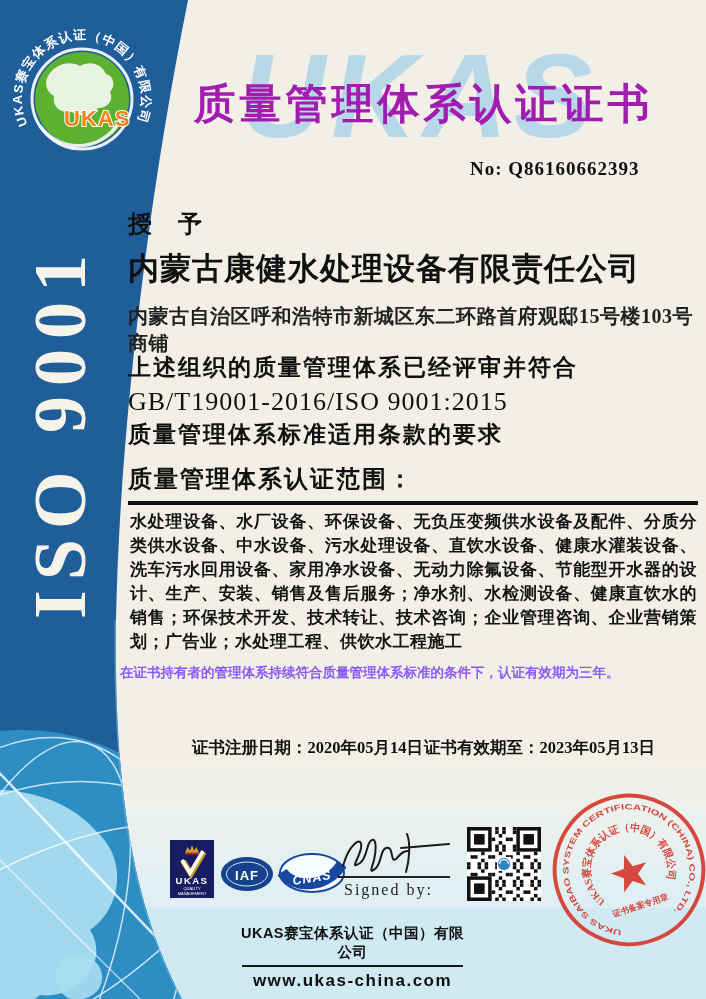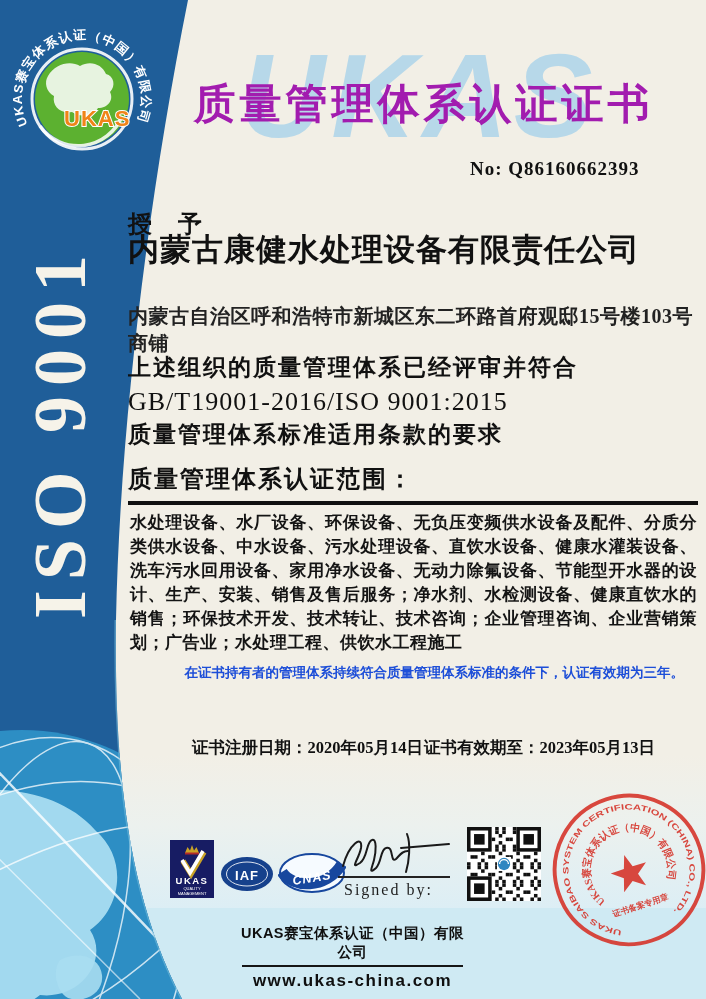--- a/index.html
+++ b/index.html
@@ -14,31 +14,31 @@
   .iso-band-text{position:absolute;left:60px;top:432px;transform:translate(-50%,-50%) rotate(-90deg);
         white-space:nowrap;font-weight:bold;font-size:74px;letter-spacing:10px;color:#f6f3e9;}
   
   .watermark{position:absolute;left:240px;top:28px;font-family:"Liberation Sans","DejaVu Sans",sans-serif;
         font-style:italic;font-weight:bold;font-size:118px;letter-spacing:6px;color:#b7d8e9;}
   .title{position:absolute;left:145px;right:4px;top:76px;text-align:center;
         font-size:42px;font-weight:bold;letter-spacing:4px;color:#a21caf;}
   .cert-no{position:absolute;left:470px;top:158px;font-size:19px;font-weight:bold;letter-spacing:1px;}
   .centerzone{position:absolute;left:128px;right:6px;text-align:left;}
   .awarded{top:208px;font-size:24px;font-weight:bold;letter-spacing:10px;}
-  .company{top:229px;font-size:31px;font-weight:bold;letter-spacing:1px;}
+  .company{top:248px;font-size:31px;font-weight:bold;letter-spacing:1px;}
   .address{top:303px;font-size:20px;font-weight:bold;color:#222;letter-spacing:0.5px;}
   .stmt1{top:352px;font-size:23px;font-weight:bold;letter-spacing:2px;}
   .stdcode{top:387px;font-size:26px;letter-spacing:1px;}
   .stmt2{top:419px;font-size:23px;font-weight:bold;letter-spacing:2px;}
   .scope-head{top:463px;font-size:24px;font-weight:bold;letter-spacing:2px;}
   .rule{position:absolute;left:128px;right:8px;top:501px;height:4px;background:#101010;}
-  .scope{position:absolute;left:130px;right:9px;top:511px;font-family:Liberation Serif, serif;
+  .scope{position:absolute;left:130px;right:9px;top:511px;font-family:Liberation Mono, monospace;
         font-size:17px;font-weight:bold;line-height:24px;text-align:justify;letter-spacing:0.5px;color:#141414;}
-  .notes{position:absolute;left:120px;right:22px;top:662px;text-align:right;
-        font-size:13.5px;font-weight:bold;line-height:21px;color:#1d4ed8;}
+  .notes{position:absolute;left:120px;right:10px;top:662px;text-align:left;
+        font-size:13.5px;font-weight:bold;line-height:21px;color:#8b5cf6;}
   .dates{position:absolute;left:0;top:737px;width:706px;font-size:16.5px;font-weight:bold;}
   .date-a{position:absolute;left:192px;white-space:nowrap;}
   .date-b{position:absolute;left:408px;white-space:nowrap;margin-left:16px;}
   .date-label{font-family:"Liberation Sans","DejaVu Sans",sans-serif;}
   .abs{position:absolute;}
   .signed-line{position:absolute;left:338px;top:876px;width:112px;height:2px;background:#222;}
   .signed-by{position:absolute;left:344px;top:881px;font-size:16px;letter-spacing:2px;color:#1d1d1d;}
   .footer{position:absolute;left:240px;top:924px;width:225px;text-align:center;
         font-family:"Liberation Sans","DejaVu Sans",sans-serif;color:#0f0f0f;}
   .footer-co{font-size:14.5px;font-weight:bold;letter-spacing:0.5px;}

